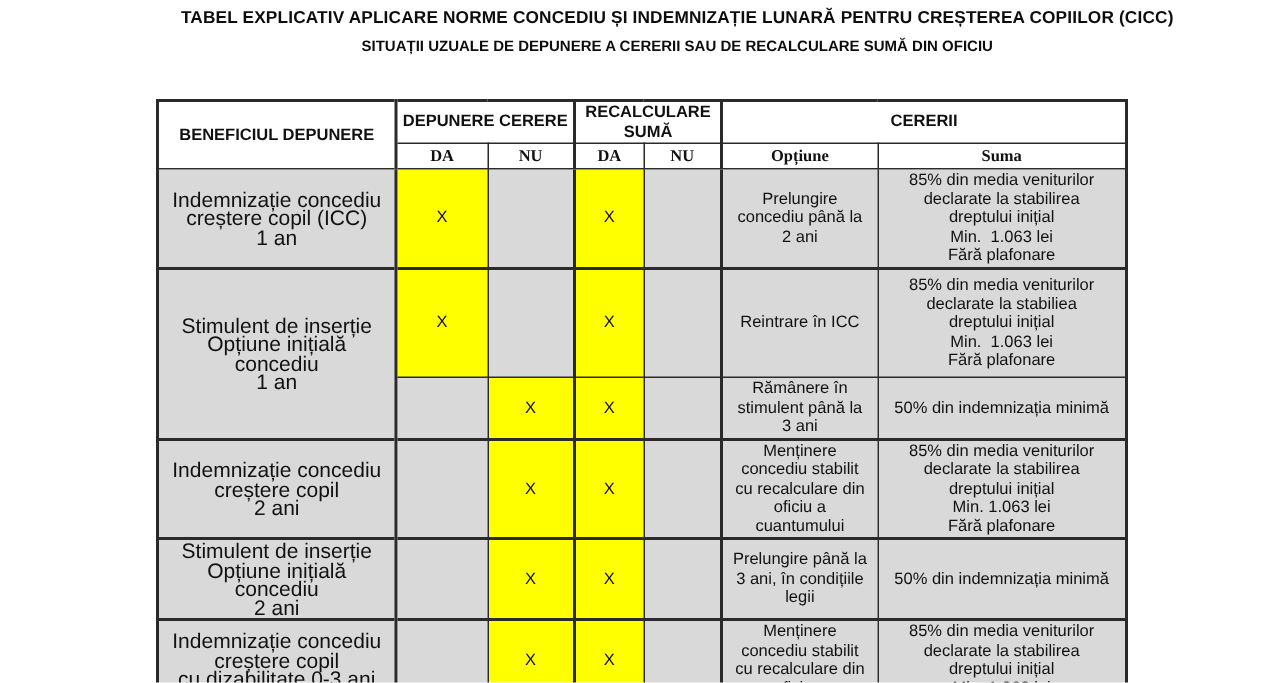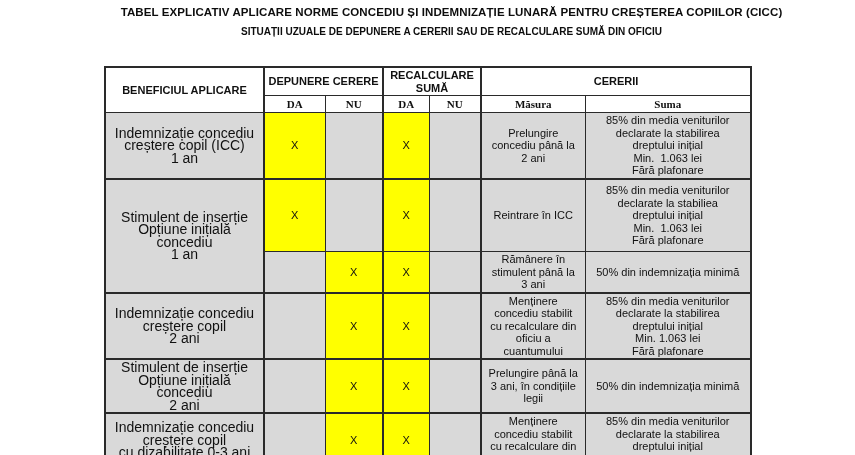--- a/index.html
+++ b/index.html
@@ -57,32 +57,32 @@
       <col style="width:159px">
       <col style="width:61px">
       <col style="width:58px">
       <col style="width:46px">
       <col style="width:52px">
       <col style="width:104px">
       <col style="width:166px">
     </colgroup>
     <thead>
       <tr class="hrow1">
-        <th rowspan="2">BENEFICIUL APLICARE</th>
+        <th rowspan="2">BENEFICIUL DEPUNERE</th>
         <th colspan="2" class="bl2">DEPUNERE CERERE</th>
         <th colspan="2" class="bl2">RECALCULARE
 SUMĂ</th>
         <th colspan="2" class="bl2">CERERII</th>
       </tr>
       <tr class="hrow2">
         <th class="bl2">DA</th>
         <th>NU</th>
         <th class="bl2">DA</th>
         <th>NU</th>
-        <th class="bl2">Măsura</th>
+        <th class="bl2">Opțiune</th>
         <th>Suma</th>
       </tr>
     </thead>
     <tbody>
       <tr class="r1">
         <td class="benef">Indemnizație concediu
 creștere copil (ICC)
 1 an</td>
         <td class="mark bl2 hl">X</td>
         <td class="mark"></td>

